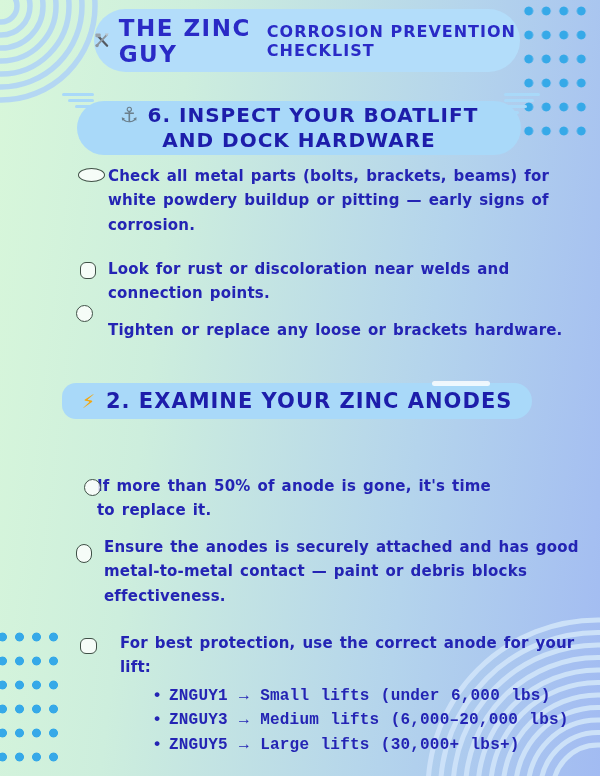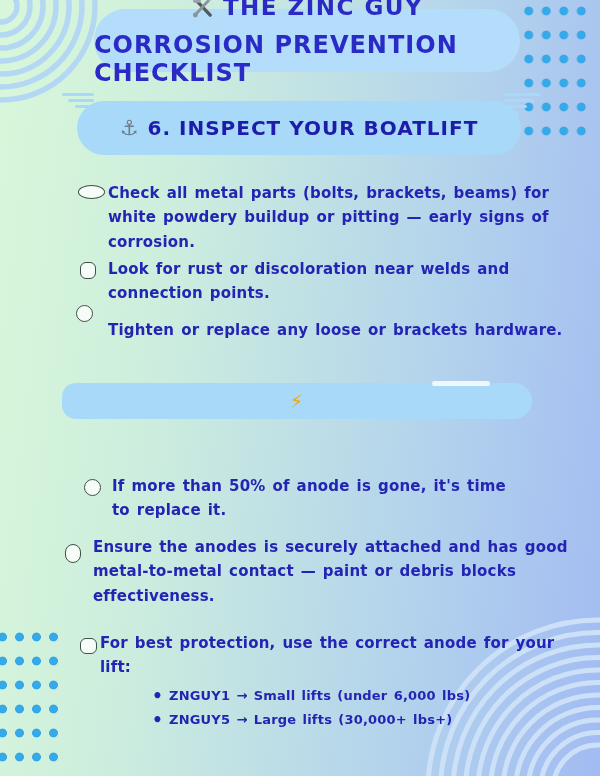--- a/index.html
+++ b/index.html
@@ -12,25 +12,25 @@
   .dots{
     position:absolute;
     background-image:radial-gradient(circle,#36a9e8 4.1px,rgba(0,0,0,0) 4.8px);
   }
   #dots-tr{left:519.5px;top:-1px;width:70px;height:146px;background-size:17.5px 24px;}
   #dots-bl{left:-6.5px;top:625px;width:68px;height:146px;background-size:17px 24px;}
 
   .pill{position:absolute;box-sizing:border-box;}
   #header-card{
     left:94px;top:9px;width:426px;height:63px;background:#b3ddfa;border-radius:32px;
-    display:flex;flex-direction:column;align-items:center;justify-content:center;gap:11px;
+    display:flex;flex-direction:row;align-items:center;justify-content:center;gap:11px;
   }
   .hdr-line1{display:flex;align-items:center;gap:9px;font-weight:bold;font-size:23px;
     color:#2a2ac6;letter-spacing:1.5px;}
-  .hdr-line2{font-weight:bold;font-size:24px;color:#2a2ac6;letter-spacing:1px;}
+  .hdr-line2{font-weight:bold;font-size:16px;color:#2a2ac6;letter-spacing:1px;}
 
   #sec1-pill{
     left:77px;top:101px;width:444px;height:54px;background:#a9d9f9;border-radius:27px;
     display:flex;flex-direction:column;align-items:center;justify-content:center;
   }
   .sec1-line{display:flex;align-items:center;gap:8px;font-weight:bold;font-size:20px;
     color:#1d1daa;letter-spacing:1px;line-height:25px;}
   #sec2-pill{
     left:62px;top:383px;width:470px;height:36px;background:#a9d9f9;
     border-radius:14px 18px 18px 14px;
@@ -48,39 +48,39 @@
   .item{position:absolute;}
   .cb{
     position:absolute;box-sizing:border-box;border:1.7px solid #3f5046;
     background:rgba(255,255,255,.8);
   }
   .item-text{
     font-weight:bold;font-size:15px;line-height:24.4px;color:#2424b4;
     letter-spacing:.2px;word-spacing:1.5px;margin-left:32px;
   }
   
-  #s1i1{left:76px;top:181px;}  #s1i1 .cb{left:2px;top:4px;width:27px;height:14px;border-radius:50%;}
+  #s1i1{left:76px;top:164px;}  #s1i1 .cb{left:2px;top:4px;width:27px;height:14px;border-radius:50%;}
   #s1i1 .item-text{width:462px;}
   #s1i2{left:76px;top:257px;}  #s1i2 .cb{left:4px;top:5px;width:16px;height:17px;border-radius:6px;}
   #s1i2 .item-text{width:503px;}
   #s1i3{left:76px;top:299px;}  #s1i3 .cb{left:0px;top:6px;width:17px;height:17px;border-radius:50%;}
   #s1i3 .item-text{width:482px;padding-top:19px;}
   
   #s2i1{left:80px;top:433px;}  #s2i1 .cb{left:8px;top:2px;width:15px;height:18px;border-radius:6px;}
   #s2i1 .item-text{width:462px;padding-top:4px;margin-left:28px;}
   #s2i2{left:80px;top:474px;}  #s2i2 .cb{left:4px;top:5px;width:17px;height:17px;border-radius:50%;}
-  #s2i2 .item-text{width:402px;margin-left:32px;}
-  #s2i3{left:65px;top:535px;}  #s2i3 .cb{left:0px;top:9px;width:16px;height:19px;border-radius:8px;}
+  #s2i2 .item-text{width:402px;margin-left:17px;}
+  #s2i3{left:76px;top:535px;}  #s2i3 .cb{left:0px;top:9px;width:16px;height:19px;border-radius:8px;}
   #s2i3 .item-text{width:482px;margin-left:28px;}
   #s2i4{left:80px;top:631px;}  #s2i4 .cb{left:0px;top:7px;width:17px;height:16px;border-radius:6px;}
-  #s2i4 .item-text{width:470px;margin-left:20px;}
+  #s2i4 .item-text{width:470px;margin-left:40px;}
   .bullets{list-style:none;margin:4px 0 0 0;padding:0 0 0 72px;}
   .bullets li{
-    position:relative;padding-left:17px;font-weight:bold;font-size:13px;line-height:24.6px;
-    color:#2424b4;letter-spacing:.2px;word-spacing:1.5px;
+    position:relative;padding-left:17px;font-weight:bold;font-size:16px;line-height:24.6px;
+    color:#2424b4;letter-spacing:.2px;word-spacing:1.5px;font-family:Liberation Mono, monospace;
   }
   .bullets li::before{content:"•";position:absolute;left:0;top:0;font-size:17px;color:#2424b4;}
 </style>
 </head>
 <body>
 
 <div id="canvas">
 
   <svg class="deco" style="left:0;top:0" width="155" height="150">
     <g fill="none" stroke="#b4d7f3" stroke-width="5.5">
@@ -136,49 +136,52 @@
       <span>THE ZINC GUY</span>
     </div>
     <div class="hdr-line2">CORROSION PREVENTION CHECKLIST</div>
   </div>
 
   <div id="sec1-pill" class="pill">
     <div class="sec1-line">
       <span class="anchor-icon">⚓</span>
       <span>6. INSPECT YOUR BOATLIFT</span>
     </div>
+    <div class="sec1-line">AND DOCK HARDWARE</div>
   </div>
 
   <div class="item" id="s1i1">
     <span class="cb"></span>
     <div class="item-text">Check all metal parts (bolts, brackets, beams) for white powdery buildup or pitting — early signs of corrosion.</div>
   </div>
   <div class="item" id="s1i2">
     <span class="cb"></span>
     <div class="item-text">Look for rust or discoloration near welds and connection points.</div>
   </div>
   <div class="item" id="s1i3">
     <span class="cb"></span>
     <div class="item-text">Tighten or replace any loose or brackets hardware.</div>
   </div>
 
   <div id="sec2-pill" class="pill">
     <span class="bolt-icon">⚡</span>
+    <span>2. EXAMINE YOUR ZINC ANODES</span>
   </div>
 
   <div class="item" id="s2i2">
     <span class="cb"></span>
     <div class="item-text">If more than 50% of anode is gone, it's time to replace it.</div>
   </div>
   <div class="item" id="s2i3">
     <span class="cb"></span>
     <div class="item-text">Ensure the anodes is securely attached and has good metal-to-metal contact — paint or debris blocks effectiveness.</div>
   </div>
   <div class="item" id="s2i4">
     <span class="cb"></span>
     <div class="item-text">For best protection, use the correct anode for your lift:</div>
     <ul class="bullets">
       <li>ZNGUY1 → Small lifts (under 6,000 lbs)</li>
+      <li>ZNGUY3 → Medium lifts (6,000–20,000 lbs)</li>
       <li>ZNGUY5 → Large lifts (30,000+ lbs+)</li>
     </ul>
   </div>
 
 </div>
 
 </body></html>

